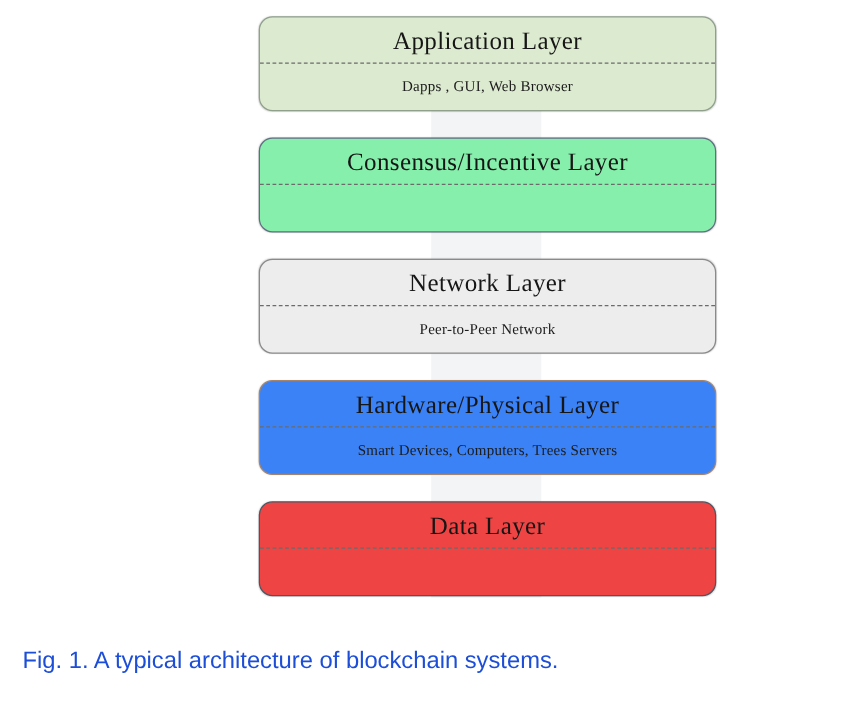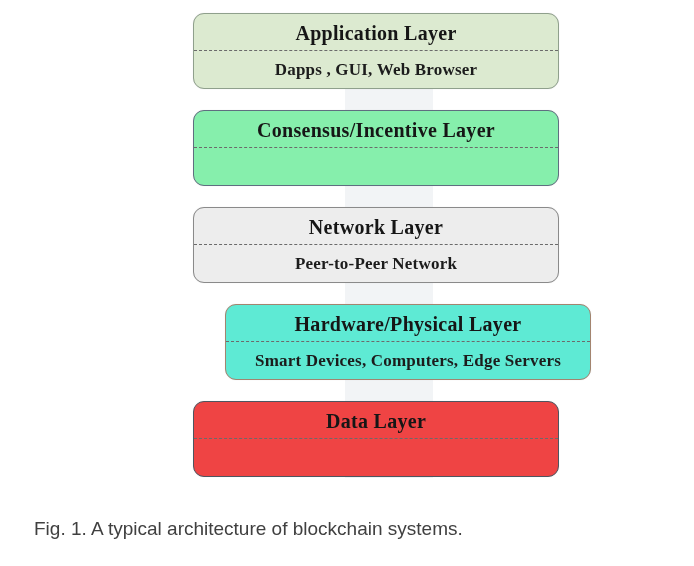--- a/index.html
+++ b/index.html
@@ -5,39 +5,39 @@
   html,body{margin:0;padding:0;}
   body{
     width:694px;height:566px;background:#ffffff;overflow:hidden;
     font-family:"Liberation Serif", serif;position:relative;
   }
   .page{position:absolute;inset:0;}
   .band{
     position:absolute;left:345px;top:84px;width:88px;height:394px;
     background:rgba(198,206,212,0.22);
   }
-  .stack{position:absolute;left:193px;top:13px;width:366px;font-weight:bold;}
+  .stack{position:absolute;left:207px;top:13px;width:366px;}
   .box{
     box-sizing:border-box;width:366px;height:76px;margin-bottom:21px;
     border:1.6px solid #888;border-radius:11px;overflow:hidden;
     display:flex;flex-direction:column;
     box-shadow:0 0 1px rgba(0,0,0,0.15);
   }
   .box-title{
     flex:0 0 33px;display:flex;align-items:center;justify-content:center;
     font-size:20px;color:#161616;border-bottom:1px dashed #6b6b6b;
     padding-top:3px;letter-spacing:0.3px;
   }
   .box-sub{
     flex:1;display:flex;align-items:center;justify-content:center;
-    font-size:17px;color:#1c1c1c;letter-spacing:0.2px;
+    font-size:12px;color:#1c1c1c;letter-spacing:0.2px;
   }
   .caption{
-    position:absolute;left:34px;top:518px;width:650px;
-    font-family:"Liberation Sans", sans-serif;font-size:19px;color:#404040;
+    position:absolute;left:18px;top:518px;width:650px;
+    font-family:"Liberation Sans", sans-serif;font-size:19px;color:#1d4ed8;
   }
 </style>
 </head>
 <body>
 
 <div class="page">
 
   <div class="band"></div>
 
   <div class="stack">
@@ -49,23 +49,23 @@
 
     <div class="box" style="background-color: #86efac; border-color: rgb(95, 110, 128); text-align: center;">
       <div class="box-title">Consensus/Incentive Layer</div>
     </div>
 
     <div class="box" style="background-color: rgb(237, 237, 237); border-color: rgb(138, 138, 138); justify-content: flex-end;">
       <div class="box-title">Network Layer</div>
       <div class="box-sub">Peer-to-Peer Network</div>
     </div>
 
-    <div class="box" style="background-color: #5eead4; border-color: rgb(163, 132, 111); margin-left: 32px;">
+    <div class="box" style="background-color: #3b82f6; border-color: rgb(163, 132, 111);">
       <div class="box-title">Hardware/Physical Layer</div>
-      <div class="box-sub">Smart Devices, Computers, Edge Servers</div>
+      <div class="box-sub">Smart Devices, Computers, Trees Servers</div>
     </div>
 
     <div class="box" style="background-color: #ef4444; border-color: rgb(78, 85, 96);">
       <div class="box-title">Data Layer</div>
     </div>
 
   </div>
 
   <div class="caption">Fig. 1. A typical architecture of blockchain systems.</div>
 

